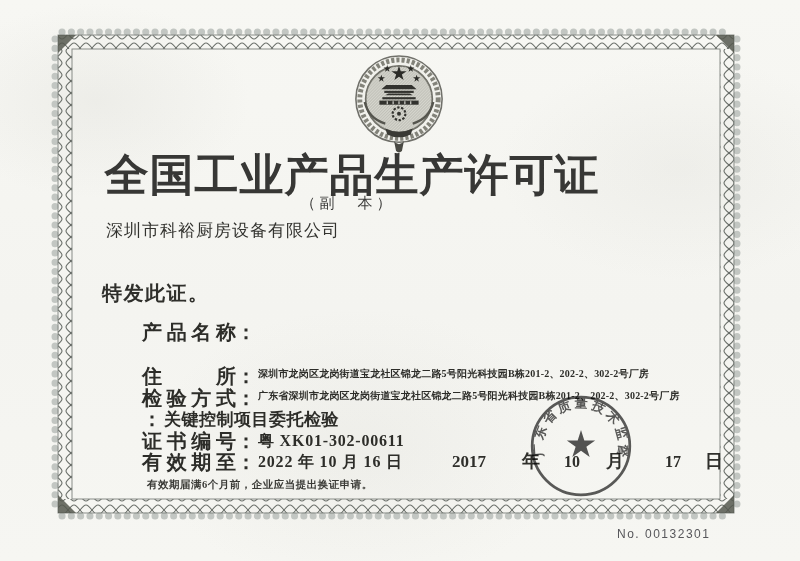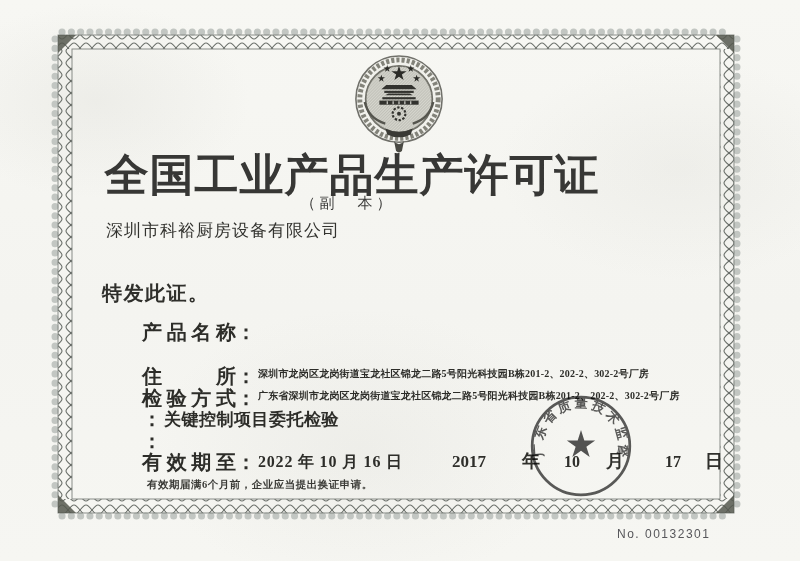--- a/index.html
+++ b/index.html
@@ -205,21 +205,23 @@
     <span class="fcolon">：</span>
     <span class="fval-small">广东省深圳市龙岗区龙岗街道宝龙社区锦龙二路5号阳光科技园B栋201-2、202-2、302-2号厂房</span>
   </div>
 
   <div class="abs frow" style="top:406px;">
     <span class="fcolon">：</span>
     <span class="fval-big">关键控制项目委托检验</span>
   </div>
 
   <div class="abs frow" style="top:428px;">
-    <span class="fcolon">：</span>
+    <span class="flabel">证书编号</span>
+    <span class="fcolon">：</span>
+    <span class="fval-mid">粤 XK01-302-00611</span>
   </div>
 
   <div class="abs frow" style="top:449px;">
     <span class="flabel">有效期至</span>
     <span class="fcolon">：</span>
     <span class="fval-mid">2022 年 10 月 16 日</span>
   </div>
 
   <div class="abs issue-date">
     <span class="idt-y">2017</span>

